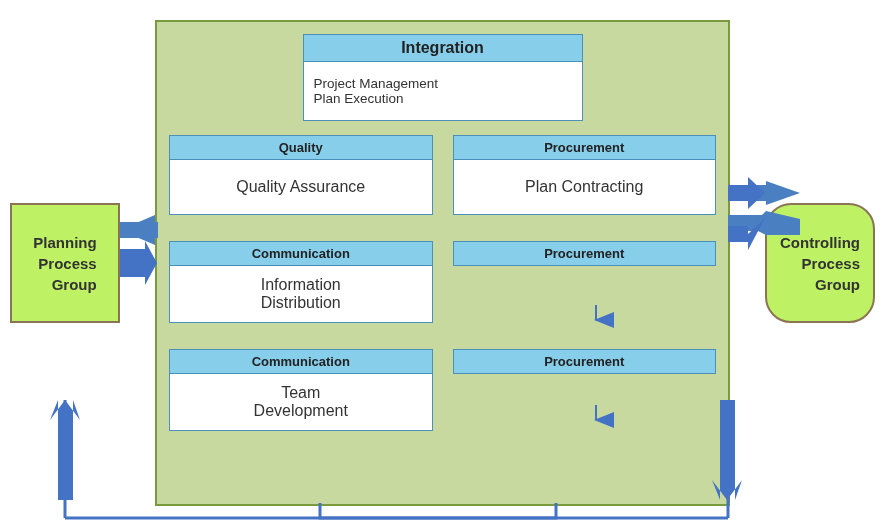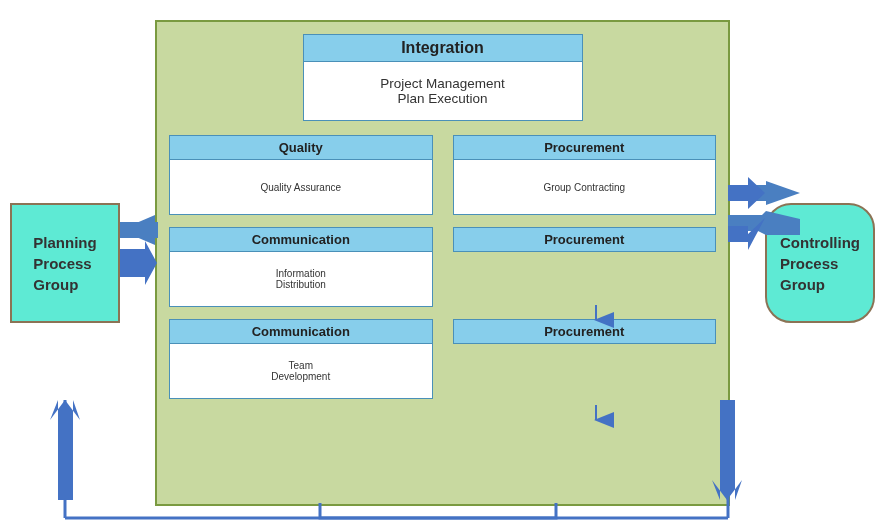--- a/index.html
+++ b/index.html
@@ -18,26 +18,26 @@
       position: relative;
       display: flex;
       align-items: center;
       justify-content: center;
     }
 
     
     .side-box {
       width: 110px;
       min-height: 120px;
-      background: #5eead4;
+      background: #bef264;
       border: 2px solid #8b7355;
       display: flex;
       align-items: center;
       justify-content: center;
-      text-align: left;
+      text-align: right;
       font-weight: bold;
       font-size: 15px;
       color: #333;
       padding: 10px;
       position: absolute;
       z-index: 10;
     }
 
     .planning-box {
       left: 10px;
@@ -82,30 +82,29 @@
       width: 280px;
       text-align: center;
     }
 
     .integration-body {
       background: #fff;
       border: 1.5px solid #4a90b8;
       border-top: none;
       width: 280px;
       padding: 14px 10px;
-      text-align: center;
       font-size: 13.5px;
       color: #333;
     }
 
     
     .lower-grid {
       display: grid;
       grid-template-columns: 1fr 1fr;
-      gap: 12px 20px;
+      gap: 26px 20px;
     }
 
     .process-card {
       display: flex;
       flex-direction: column;
     }
 
     .card-header {
       background: #87ceeb;
       border: 1.5px solid #4a90b8;
@@ -115,21 +114,21 @@
       color: #222;
       text-align: center;
     }
 
     .card-body {
       background: #fff;
       border: 1.5px solid #4a90b8;
       border-top: none;
       padding: 10px 12px;
       text-align: center;
-      font-size: 10px;
+      font-size: 16px;
       color: #333;
       min-height: 55px;
       display: flex;
       align-items: center;
       justify-content: center;
     }
 
     
     .arrows-svg {
       position: absolute;
@@ -181,21 +180,21 @@
         <div class="card-body">
           <span>Quality Assurance</span>
         </div>
       </div>
 
       <div class="process-card">
         <div class="card-header">
           <span>Procurement</span>
         </div>
         <div class="card-body">
-          <span>Group Contracting</span>
+          <span>Plan Contracting</span>
         </div>
       </div>
 
       <div class="process-card">
         <div class="card-header">
           <span>Communication</span>
         </div>
         <div class="card-body">
           <span>Information<br>Distribution</span>
         </div>

